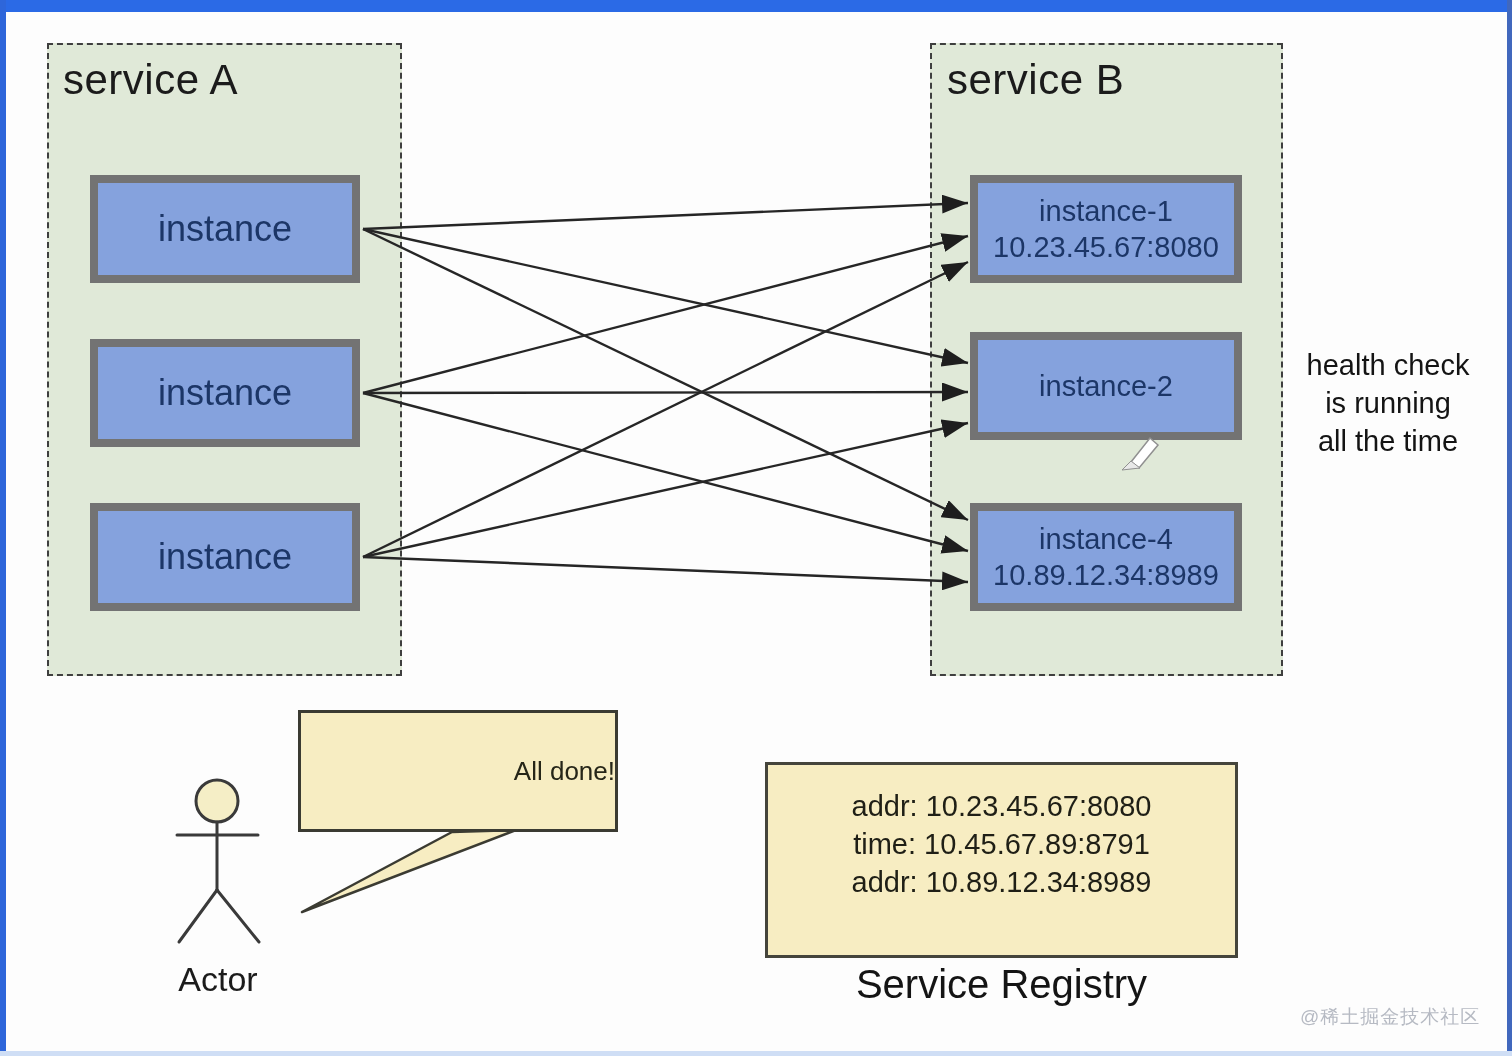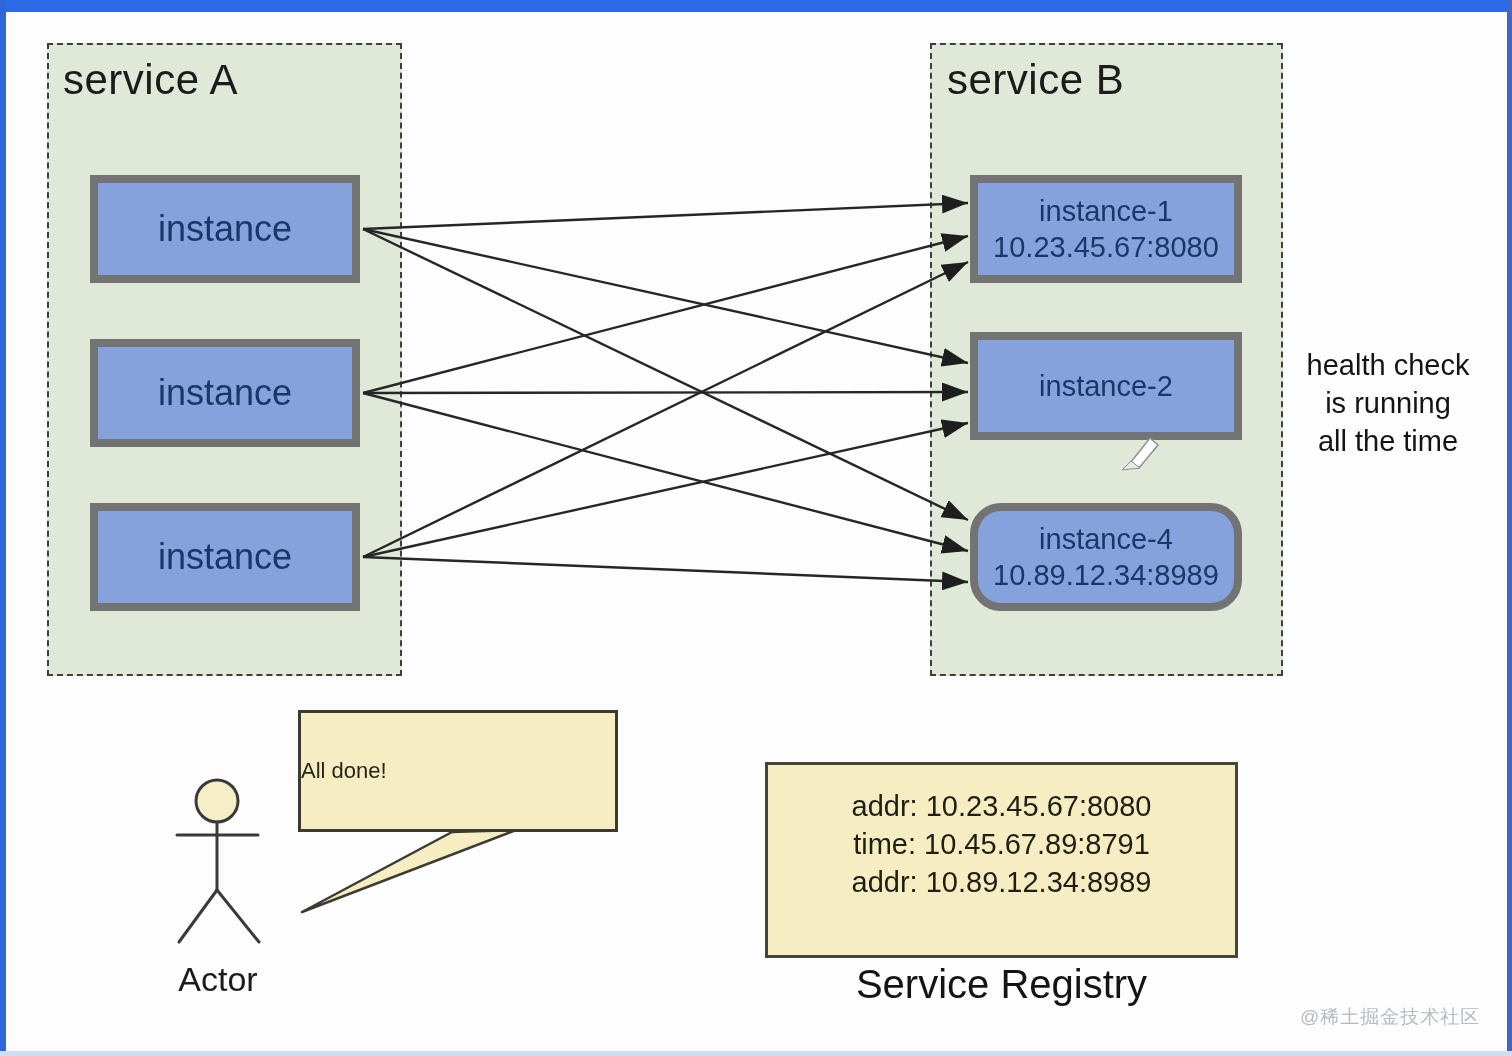--- a/index.html
+++ b/index.html
@@ -35,22 +35,22 @@
   .svg-overlay{position:absolute;left:0;top:0;width:1512px;height:1056px;pointer-events:none;}
 
   .health-note{
     position:absolute;left:1288px;top:346px;width:200px;
     font-size:29px;line-height:38px;color:#141414;text-align:center;
   }
 
   .bubble{
     position:absolute;left:298px;top:710px;width:320px;height:122px;
     background:#f7edc2;border:3px solid #3b3b32;box-sizing:border-box;
-    display:flex;align-items:center;justify-content:flex-start;
-    font-size:22px;color:#262618;
+    display:flex;align-items:center;justify-content:flex-end;
+    font-size:26px;color:#262618;
   }
   .actor-label{
     position:absolute;left:162px;top:960px;width:112px;text-align:center;
     font-size:34px;color:#1b1b1b;
   }
 
   .registry-box{
     position:absolute;left:765px;top:762px;width:473px;height:196px;
     background:#f7edc2;border:3px solid #45453c;box-sizing:border-box;
     padding-top:22px;text-align:center;
@@ -92,21 +92,21 @@
     <span>instance</span>
   </div>
 
   <div class="inst inst-b" style="top:175px;">
     <div>instance-1</div>
     <div>10.23.45.67:8080</div>
   </div>
   <div class="inst inst-b" style="top:332px;">
     <div>instance-2</div>
   </div>
-  <div class="inst inst-b" style="top:503px;border-radius:31px;">
+  <div class="inst inst-b" style="top:503px;">
     <div>instance-4</div>
     <div>10.89.12.34:8989</div>
   </div>
 
   <svg class="svg-overlay" viewBox="0 0 1512 1056" xmlns="http://www.w3.org/2000/svg">
     <defs>
       <marker id="ah" markerUnits="userSpaceOnUse" markerWidth="27" markerHeight="19" refX="26" refY="9.5" orient="auto">
         <path d="M0,0 L26,9.5 L0,19 Z" fill="#1e1e1e"></path>
       </marker>
     </defs>

